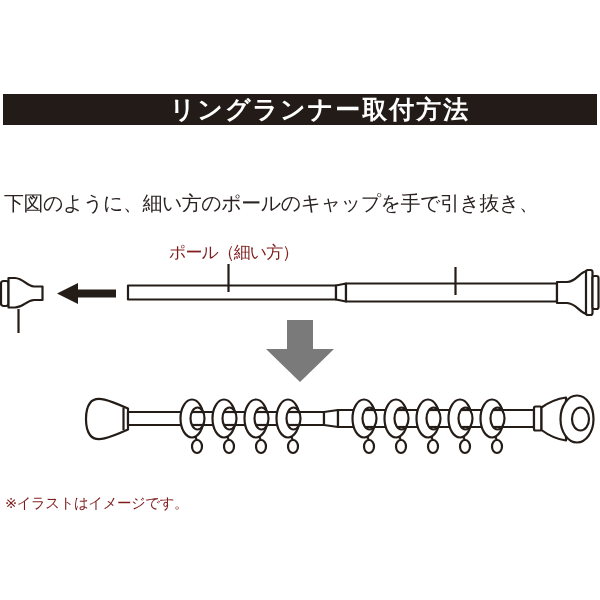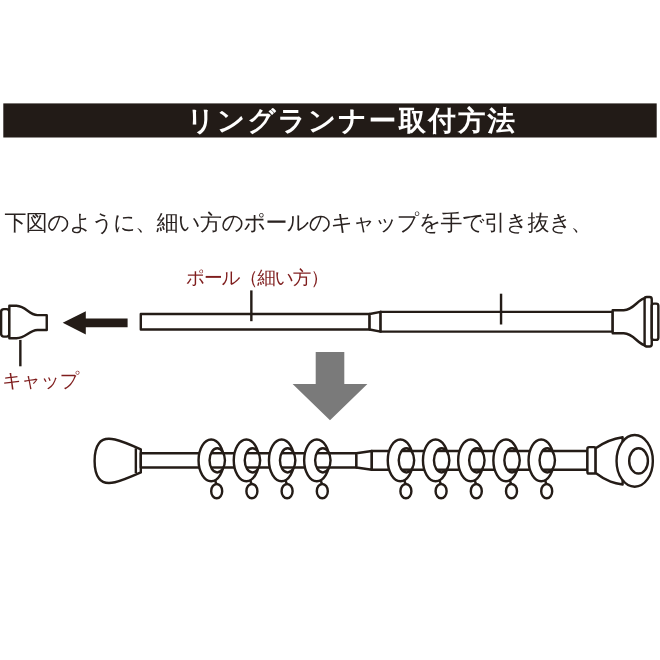--- a/index.html
+++ b/index.html
@@ -34,21 +34,20 @@
 
   <div class="banner">
     <span class="banner-text">リングランナー取付方法</span>
   </div>
 
   <div class="instructions">
     <div>下図のように、細い方のポールのキャップを手で引き抜き、</div>
   </div>
 
   <div class="label label-pole-thin">ポール（細い方）</div>
-  <div class="label label-cap">キャップ</div>
 
   <svg class="art" viewBox="0 0 600 600">
 
     <g>
       <rect class="shape" x="1" y="281" width="7.5" height="25" rx="2.5"></rect>
       <path class="shape" d="M42.5,286.5 L34,286.5 C26,286 24,278.5 15,278 L8.5,278 L8.5,307.5 L15,307.5 C24,307 26,300.5 34,300 L42.5,300 Z"></path>
     </g>
     <line class="stroke" x1="18.5" y1="309" x2="18.5" y2="333"></line>
 
     <path class="ink" d="M57,293.5 L78,283 L78,289.5 L116,289.5 L116,297.5 L78,297.5 L78,304 Z"></path>
@@ -150,13 +149,14 @@
           <ellipse cx="492" cy="418.5" rx="11.5" ry="19" class="shape"></ellipse>
           <ellipse cx="497.5" cy="418.5" rx="7" ry="11" class="shape"></ellipse>
           <line x1="493.1" y1="410" x2="501.9" y2="410" class="stroke"></line>
           <line x1="493.1" y1="427" x2="501.9" y2="427" class="stroke"></line>
           <line x1="495.5" y1="436.5" x2="497" y2="441" class="stroke"></line>
           <ellipse cx="497" cy="446.5" rx="5" ry="6.5" class="shape"></ellipse>
         </g>
       </g>
   </svg>
 
+  <div class="label footnote">※イラストはイメージです。</div>
 </div>
 
 </body></html>

